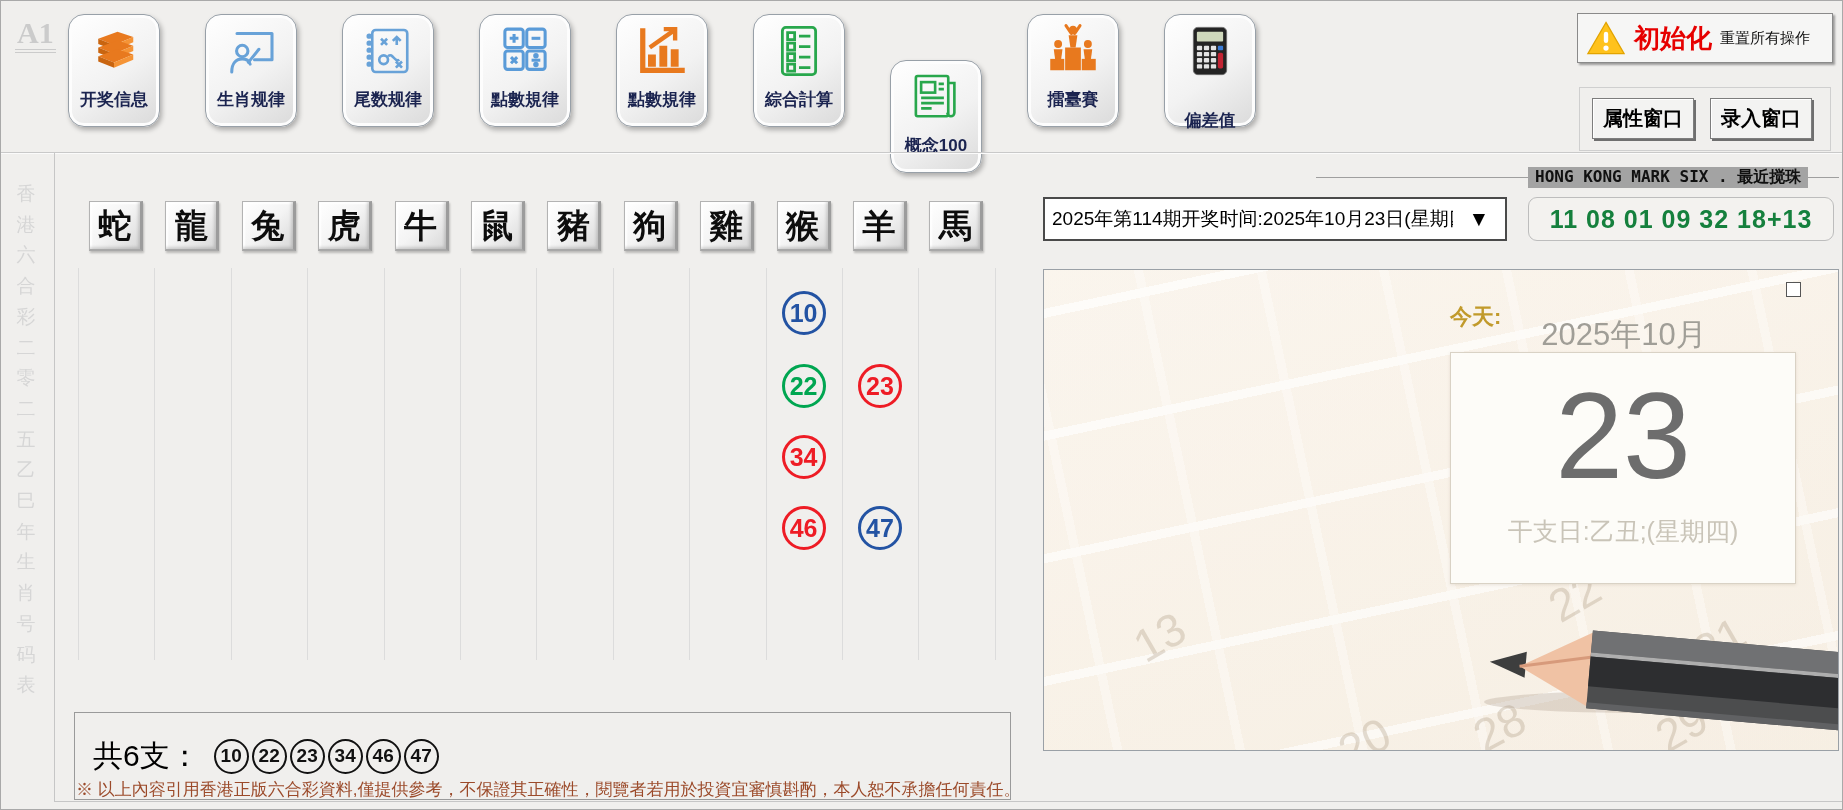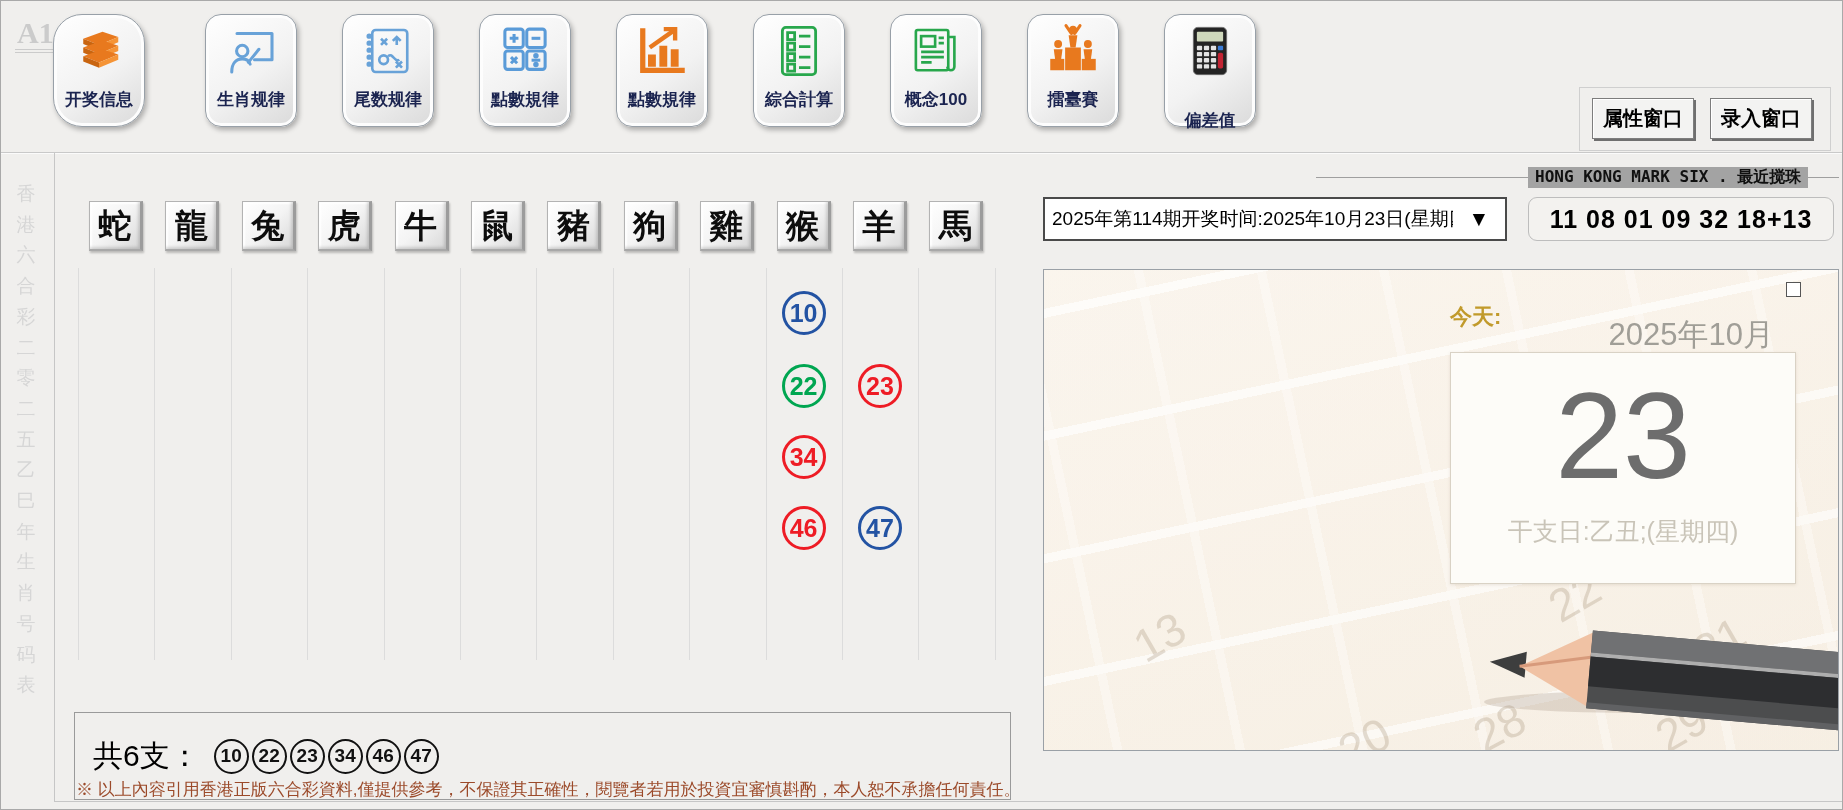--- a/index.html
+++ b/index.html
@@ -51,21 +51,21 @@
   .dropdown{position:absolute;left:1042px;top:196px;width:464px;height:44px;background:#fff;
             border:2px solid #4a4a4a;box-sizing:border-box;display:flex;align-items:center;cursor:pointer;}
   .dd-text{flex:1;font-size:19px;color:#000;white-space:nowrap;overflow:hidden;padding-left:7px;}
   .dd-arrow{width:52px;text-align:center;font-size:21px;color:#000;line-height:40px;}
 
   
   .hk-group{position:absolute;left:1315px;top:176px;width:523px;border-top:1px solid #9f9f9f;}
   .hk-label{position:absolute;top:-11px;left:212px;background:#a3a3a3;padding:0 7px;
             font:700 16px "DejaVu Sans Mono",monospace;color:#101010;white-space:nowrap;}
   .numbers-box{position:absolute;left:1527px;top:196px;width:306px;height:44px;box-sizing:border-box;
-               border:1px solid #bdbdbd;border-radius:9px;background:#f3f2ef;color:#000000;
+               border:1px solid #bdbdbd;border-radius:9px;background:#f3f2ef;color:#15803d;
                font:700 25px "Liberation Sans",sans-serif;text-align:center;line-height:42px;letter-spacing:1px;}
 
   
   .gline{position:absolute;top:267px;width:1px;height:392px;background:#dcdcdc;}
   .ball{position:absolute;width:44px;height:44px;border-radius:50%;border:3px solid #000;box-sizing:border-box;
         display:flex;align-items:center;justify-content:center;font:700 25px "Liberation Sans",sans-serif;
         background:transparent;}
 
   
   .summary-box{position:absolute;left:73px;top:663px;width:937px;height:88px;border:1px solid #9a9a9a;
@@ -79,38 +79,38 @@
   
   .calendar{position:absolute;left:1042px;top:268px;width:796px;height:482px;box-sizing:border-box;
             border:1px solid #9aa0a6;background:linear-gradient(160deg,#fcf9f3 0%,#f7f0e5 100%);overflow:hidden;}
   .cal-bg{position:absolute;left:-200px;top:-200px;width:1300px;height:1000px;transform:rotate(-12deg);
           background:
             repeating-linear-gradient(0deg,rgba(255,255,255,.95) 0 9px,rgba(246,235,222,.35) 9px 120px),
             repeating-linear-gradient(90deg,rgba(255,255,255,.95) 0 9px,rgba(248,238,226,.25) 9px 120px);
           opacity:.55;}
   .cal-num{position:absolute;font-size:46px;color:rgba(165,145,120,.30);font-weight:400;}
   .today{position:absolute;left:406px;top:32px;font-size:22px;font-weight:700;color:#c19a2b;}
-  .month{position:absolute;left:430px;top:44px;width:300px;text-align:right;font-size:31px;color:#a09e97;}
+  .month{position:absolute;left:430px;top:44px;width:300px;text-align:center;font-size:31px;color:#a09e97;}
   .daycard{position:absolute;left:406px;top:82px;width:344px;height:230px;background:#fdfcf8;
            border:1px solid #d9d2c5;box-shadow:0 1px 3px rgba(150,130,100,.18);}
   .daynum{margin-top:18px;text-align:center;font-size:122px;line-height:130px;color:#6d6d6d;}
   .ganzhi{margin-top:14px;text-align:center;font-size:25px;color:#c9c4b8;}
   .cal-check{position:absolute;left:742px;top:12px;width:15px;height:15px;background:#fff;border:1px solid #555;
              box-sizing:border-box;cursor:pointer;}
   .pencil{position:absolute;left:430px;top:330px;}
 </style>
 </head>
 <body>
 
 <div id="window">
 
   <div class="logo">A1</div>
 
   <div id="toolbar">
-      <div class="tool-btn" style="left: 52px; border-radius: 29px;">
+      <div class="tool-btn" style="left: 67px;">
         <span><svg viewBox="0 0 64 64">
             <g fill="#e8791e">
               <path d="M14 18 L36 10 L54 16 L32 25 Z"></path>
               <path d="M14 18 L32 25 L32 31 L14 24 Z" fill="#c96510"></path>
               <path d="M54 16 L32 25 L32 31 L54 22 Z" fill="#f59436"></path>
               <path d="M14 28 L36 20 L54 26 L32 35 Z"></path>
               <path d="M14 28 L32 35 L32 41 L14 34 Z" fill="#c96510"></path>
               <path d="M54 26 L32 35 L32 41 L54 32 Z" fill="#f59436"></path>
               <path d="M14 38 L36 30 L54 36 L32 45 Z"></path>
               <path d="M14 38 L32 45 L32 51 L14 44 Z" fill="#c96510"></path>
@@ -177,21 +177,21 @@
             <path d="M32 15 h13"></path>
             <rect x="19" y="23" width="8" height="8"></rect>
             <path d="M32 27 h13"></path>
             <rect x="19" y="35" width="8" height="8"></rect>
             <path d="M32 39 h13"></path>
             <rect x="19" y="47" width="8" height="8"></rect>
             <path d="M32 51 h13"></path>
           </svg></span>
         <span class="lbl">綜合計算</span>
       </div>
-      <div class="tool-btn" style="left: 889px;">
+      <div class="tool-btn" style="left: 889px; margin-top: 46px;">
         <span><svg viewBox="0 0 64 64" fill="none" stroke="#28a74c" stroke-width="3">
             <rect x="9" y="8" width="37" height="46" rx="2"></rect>
             <path d="M46 16 h7 v34 a4 4 0 0 1 -8 0"></path>
             <rect x="15" y="15" width="16" height="12"></rect>
             <path d="M35 17 h6 M35 23 h6 M15 33 h26 M15 39 h26 M15 45 h12"></path>
           </svg></span>
         <span class="lbl">概念100</span>
       </div>
       <div class="tool-btn" style="left: 1026px;">
         <span><svg viewBox="0 0 64 64" fill="#e8791e">
@@ -226,20 +226,31 @@
               <rect x="25" y="47" width="6" height="5" rx="1"></rect>
               <rect x="33" y="47" width="6" height="5" rx="1"></rect>
             </g>
             <rect x="41" y="26" width="6" height="5" rx="1" fill="#3a7bd5"></rect>
             <rect x="41" y="34" width="6" height="18" rx="2" fill="#c22433"></rect>
           </svg></span>
         <span class="lbl">偏差值</span>
       </div>
     </div>
 
+  <button class="init-btn">
+    <span class="warn">
+      <svg viewBox="0 0 64 56">
+          <path d="M32 3 L61 53 H3 Z" fill="#ffc21c" stroke="#e2a400" stroke-width="2"></path>
+          <rect x="28.5" y="18" width="7" height="18" rx="3.5" fill="#fff"></rect>
+          <circle cx="32" cy="44" r="4.2" fill="#fff"></circle>
+        </svg>
+    </span>
+    <span class="init-main">初始化</span>
+    <span class="init-sub">重置所有操作</span>
+  </button>
 
   <div class="win-group">
     <button class="win-btn b1">属性窗口</button>
     <button class="win-btn b2">录入窗口</button>
   </div>
 
   <div class="hr-top"></div>
   <div class="panel-left"></div>
   <div class="panel-bottom"></div>
 

